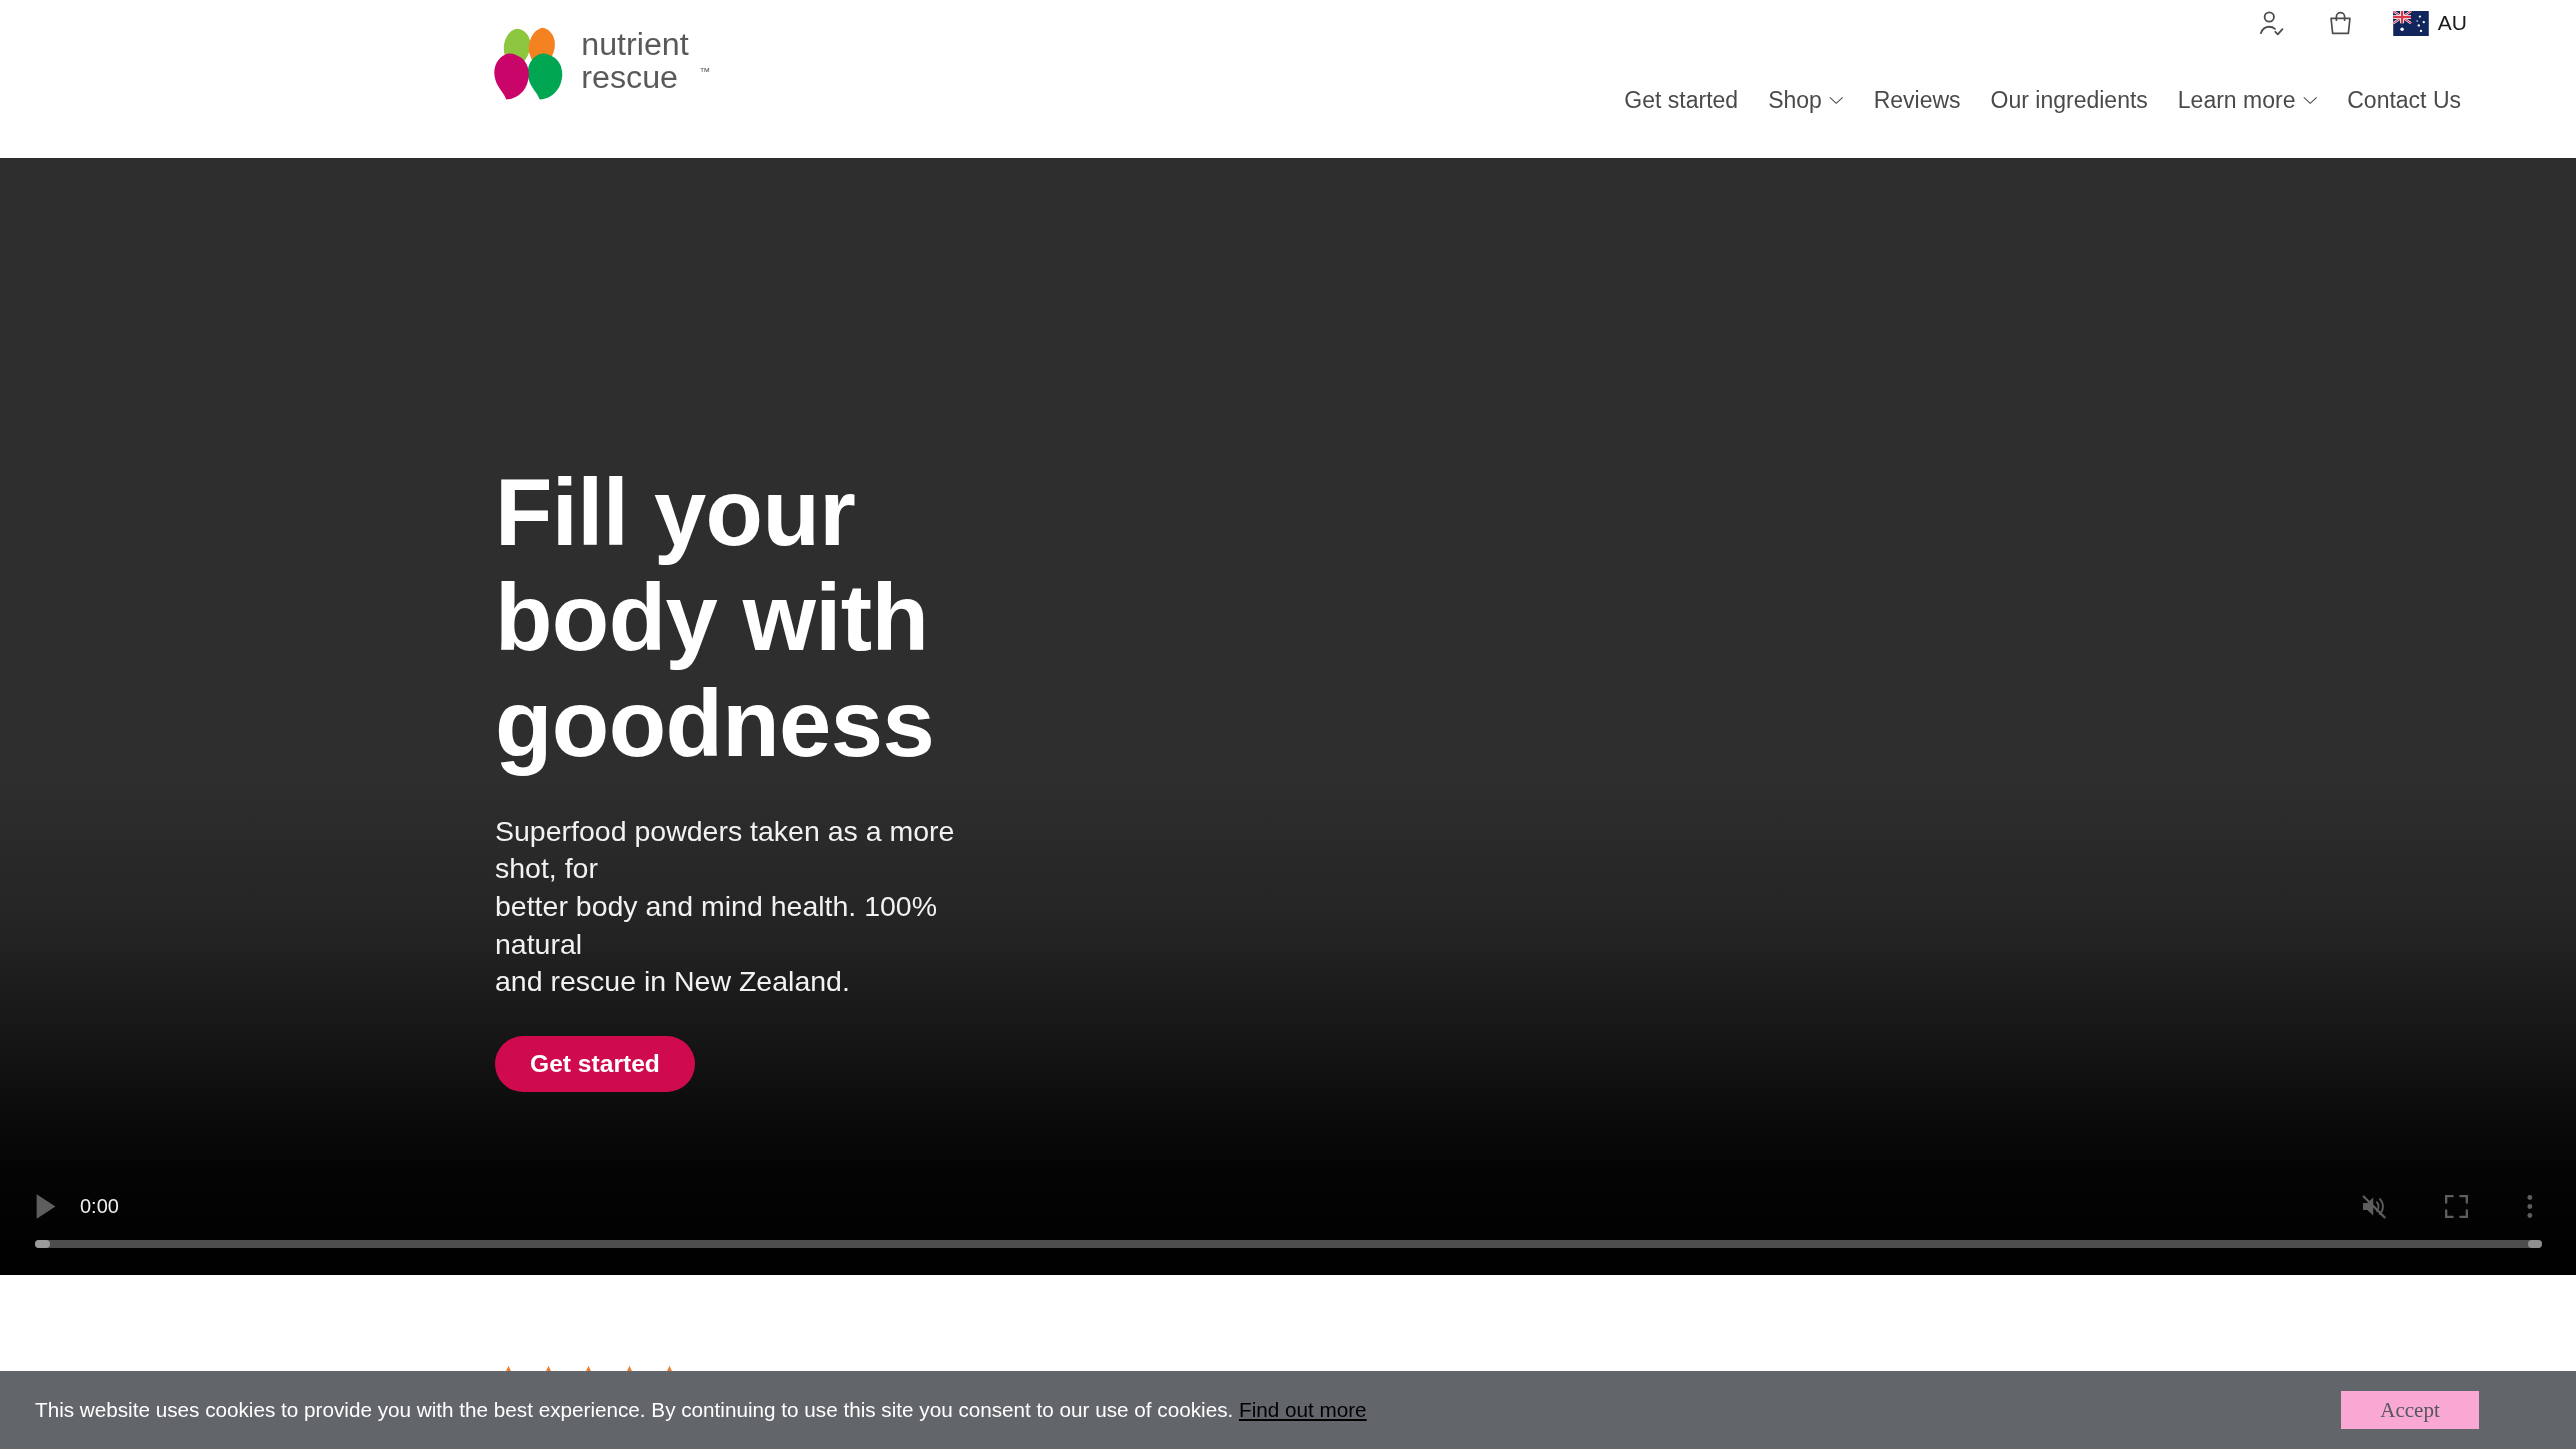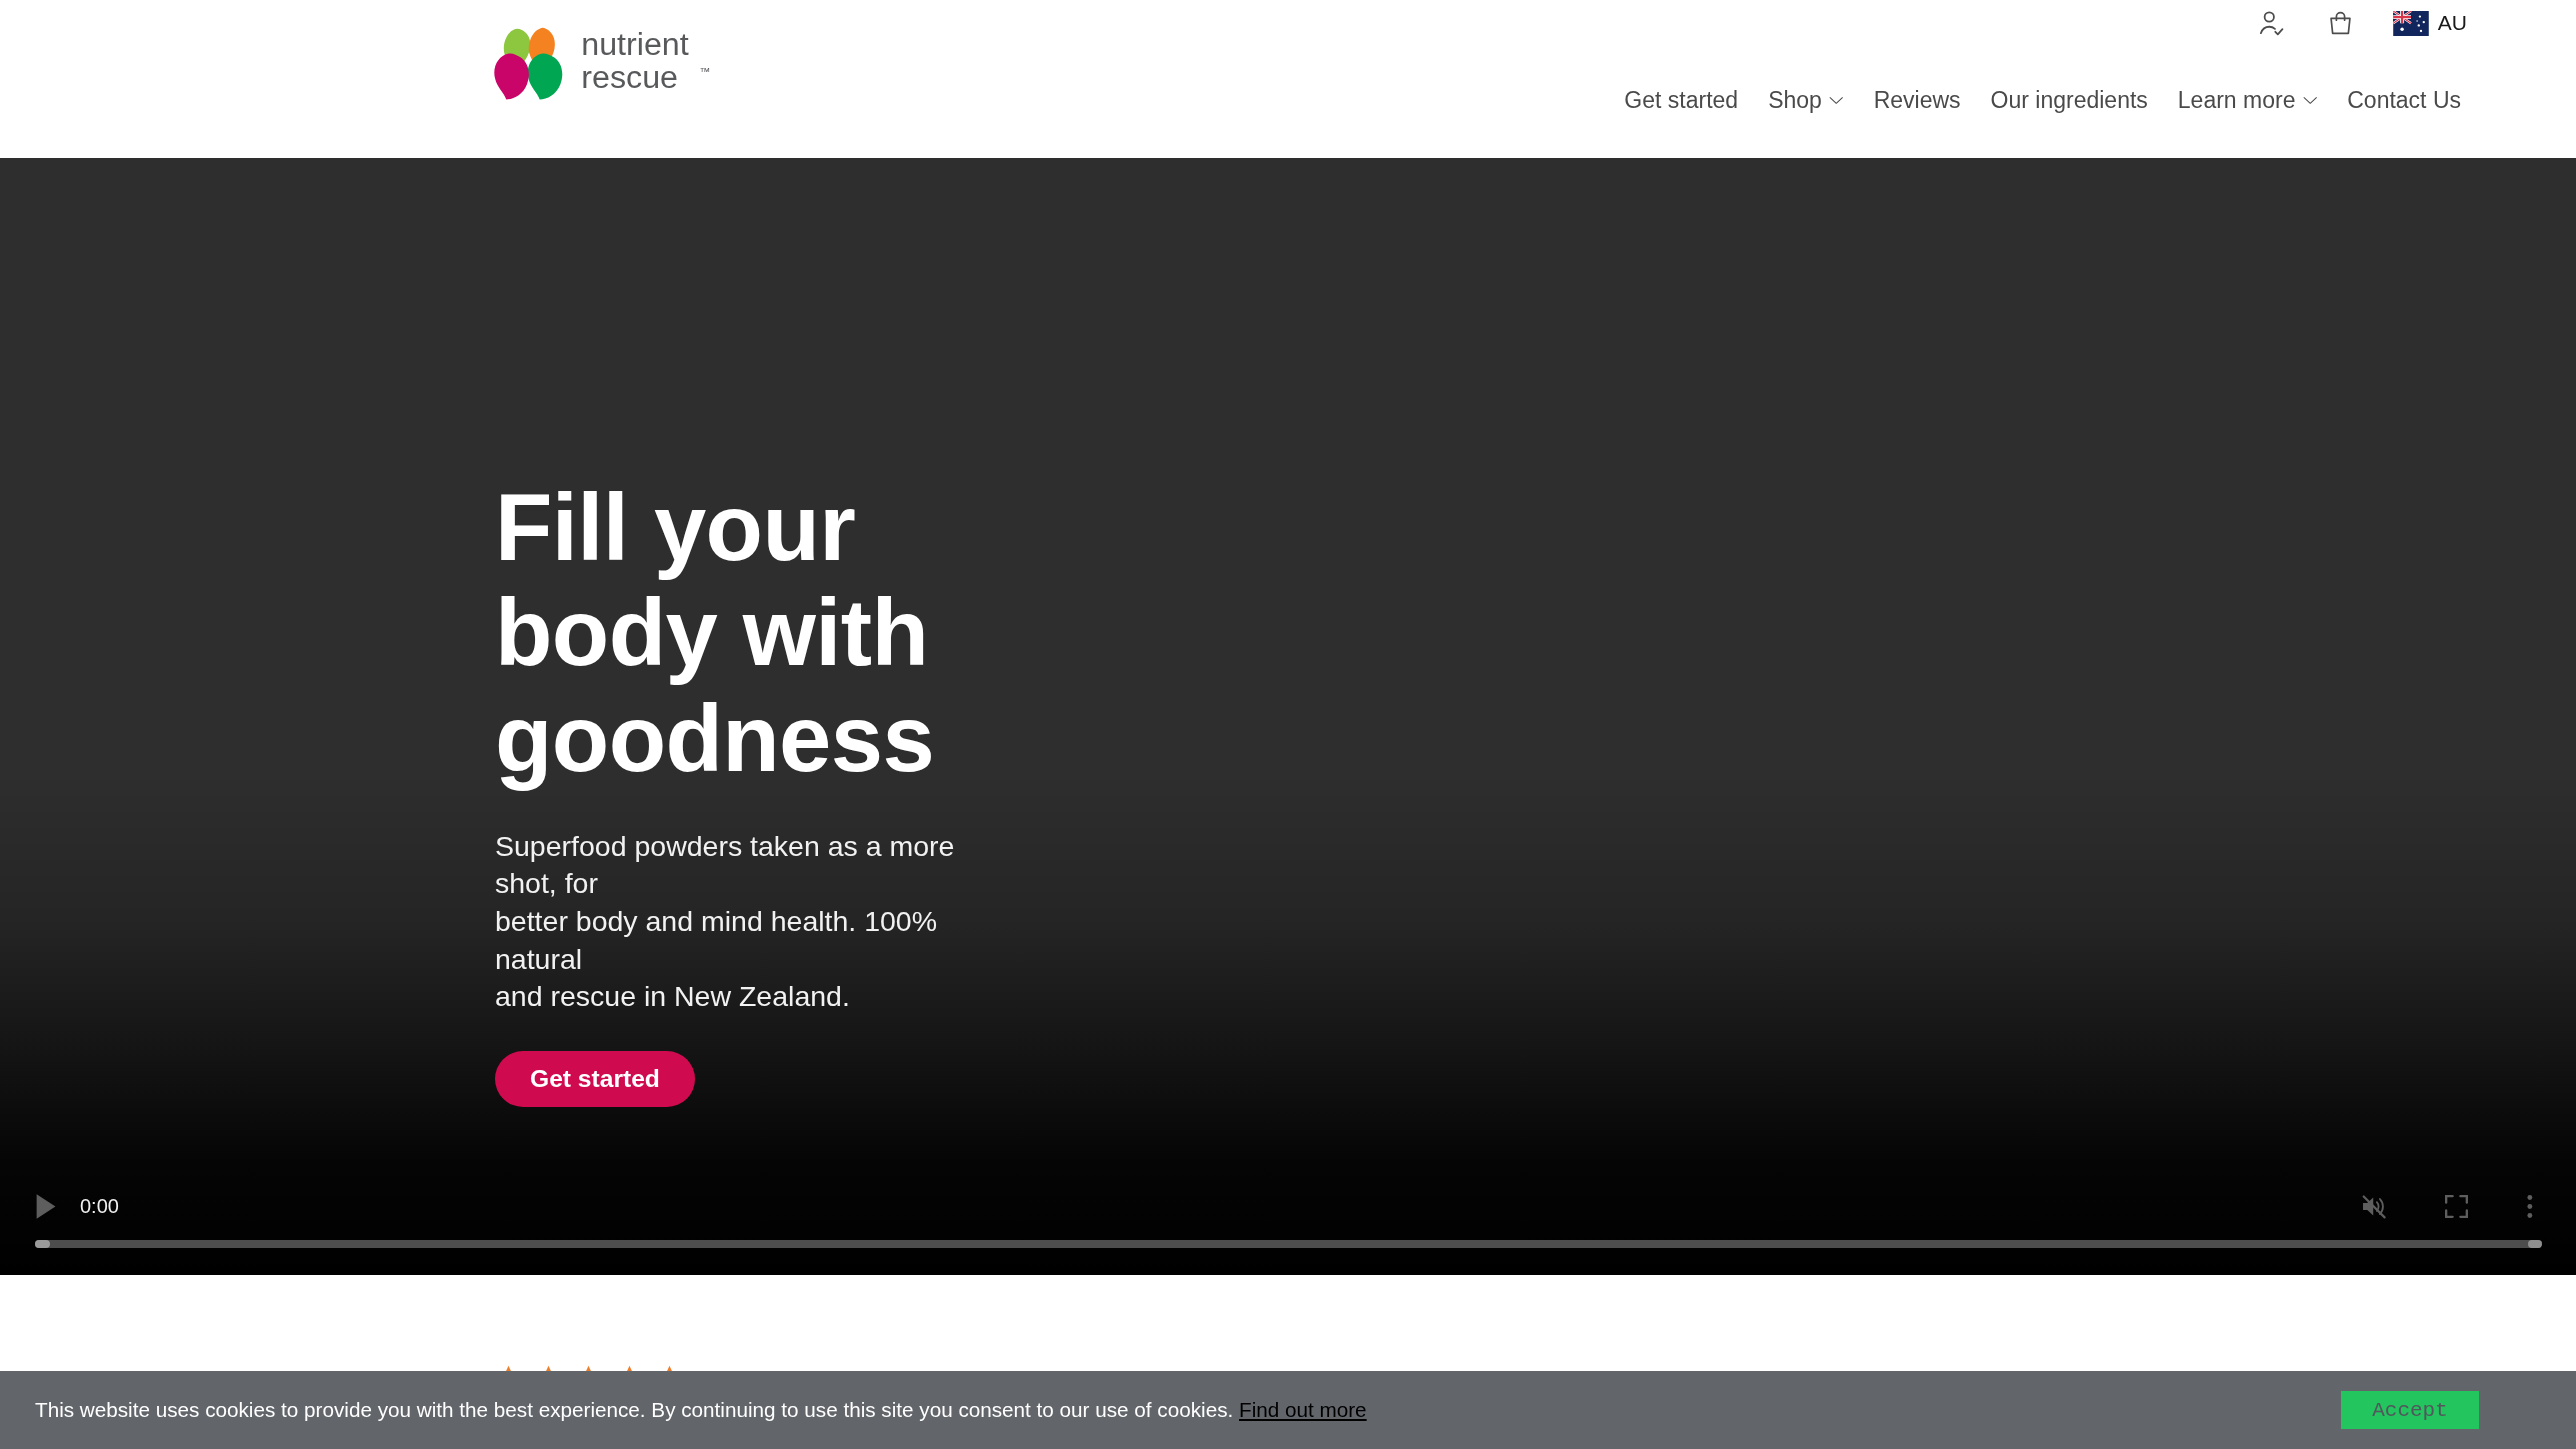--- a/index.html
+++ b/index.html
@@ -58,21 +58,20 @@
     width: 2576px; height: 1117px;
     background: linear-gradient(to bottom,
         #2e2e2e 0%, #2e2e2e 55%, #252525 68%, #141414 80%, #050505 90%, #000000 100%);
     overflow: hidden;
   }
   .hero-inner { position: absolute; left: 495px; top: 302px; width: 615px; }
   .hero-title {
     font-size: 94px; line-height: 1.12; font-weight: bold;
     color: #ffffff; letter-spacing: -0.6px;
     font-family: "Liberation Sans", sans-serif;
-    margin-top: 15px;
   }
   .hero-sub {
     margin-top: 37px;
     font-size: 28.5px; line-height: 1.32; color: #f2f2f2;
     max-width: 503px;
     font-family: "Liberation Sans", sans-serif;
   }
   .hero-cta {
     margin-top: 35px;
     display: inline-flex; align-items: center; justify-content: center;
@@ -141,24 +140,24 @@
     font-size: 20.7px; color: #ffffff;
     font-family: "Liberation Sans", sans-serif;
   }
   .cookie-link {
     color: #000000; text-decoration: underline;
     cursor: pointer;
   }
   .cookie-accept {
     position: absolute; right: 97px;
     width: 138px; height: 38px;
-    background: #22c55e; color: #52575c;
+    background: #f9a8d4; color: #52575c;
     border: none; font-size: 21px; cursor: pointer;
     display: flex; align-items: center; justify-content: center;
-    font-family: Liberation Mono, monospace;
+    font-family: Liberation Serif, serif;
   }
 </style>
 </head>
 <body>
 
 <div class="page">
 
   <div class="header">
 
     <div class="logo-wrap">

